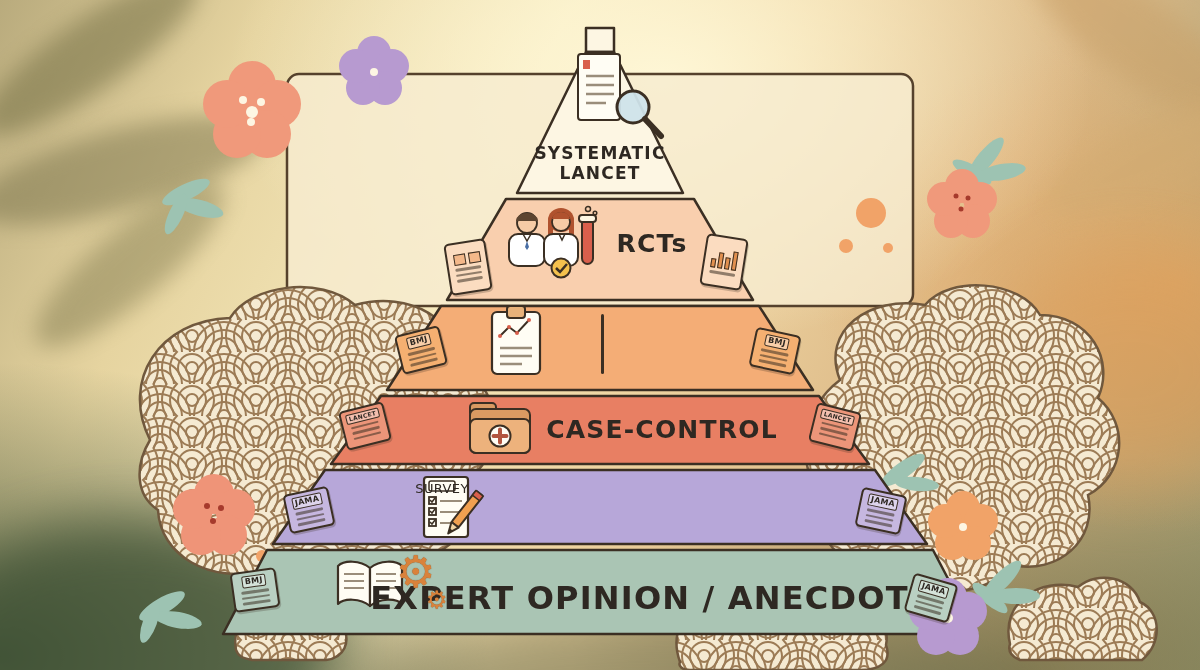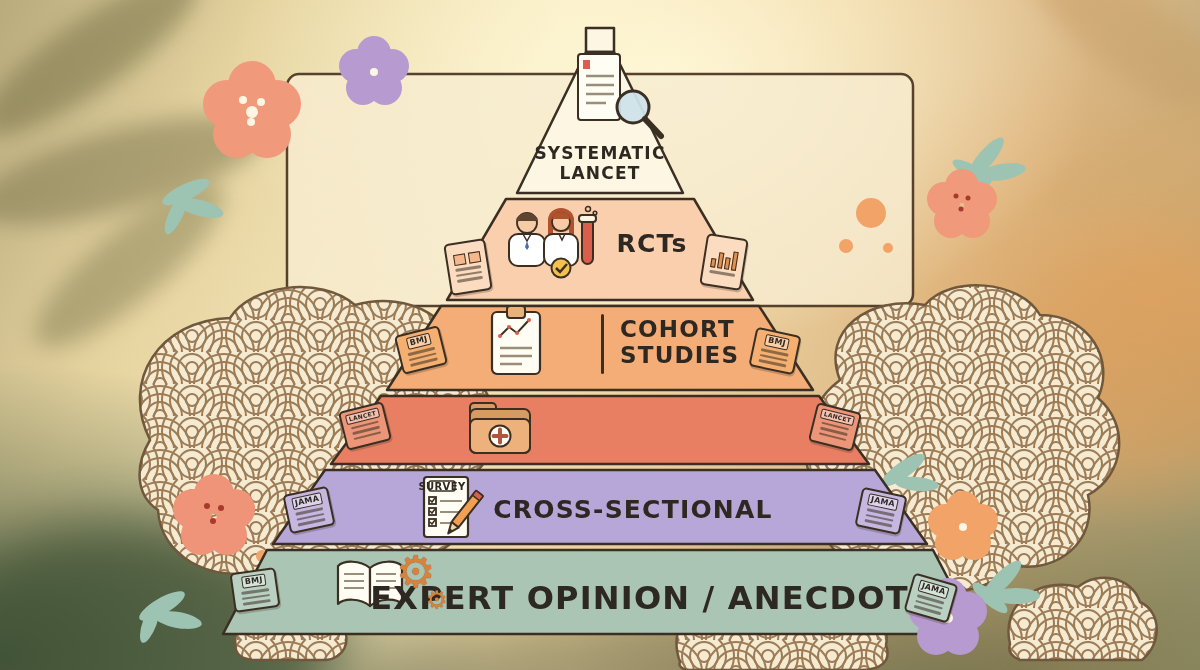--- a/index.html
+++ b/index.html
@@ -25,21 +25,21 @@
   .badge.sm .jname{font-size:6px}
   .ln{width:66%;height:2.5px;background:rgba(59,47,35,.55);border-radius:2px}
   .docbadge{position:absolute;z-index:6;width:42px;height:52px;background:#fbdcc0;border:2.5px solid #3b2f23;
     border-radius:5px;box-sizing:border-box;display:flex;flex-direction:column;align-items:center;justify-content:center;gap:3px;
     box-shadow:1px 2px 0 rgba(59,47,35,.25)}
   .sqrow{display:flex;gap:3px}
   .sq{width:10px;height:9px;border:1.5px solid #3b2f23;background:#f4b88a}
   .bars{display:flex;align-items:flex-end;gap:2px;height:20px}
   .bar{width:5px;background:#e2904f;border:1.5px solid #3b2f23;box-sizing:border-box}
   .gear{position:absolute;color:#d9823b;z-index:5;line-height:1;text-shadow:0 0 1px #7a4a1e}
-  .survey-word{position:absolute;left:442px;top:481px;transform:translateX(-50%);font-size:10px;font-weight:bold;
+  .survey-word{position:absolute;left:442px;top:481px;transform:translateX(-50%);font-size:13px;font-weight:normal;
     letter-spacing:.4px;color:#2e2822;z-index:6;white-space:nowrap}
 </style>
 </head>
 <body>
 
 <div class="stage">
 
   <div class="bl" style="left:-40px;top:20px;width:260px;height:70px;background:#6e6a40;opacity:.5;transform:rotate(-35deg)"></div>
   <div class="bl" style="left:-30px;top:130px;width:300px;height:80px;background:#77714a;opacity:.5;transform:rotate(-15deg)"></div>
   <div class="bl" style="left:10px;top:230px;width:240px;height:70px;background:#6e6a40;opacity:.4;transform:rotate(-40deg)"></div>
@@ -250,25 +250,21 @@
       <path d="M8,16h20M8,23h20M8,30h20M40,16h20M40,23h20M40,30h20" stroke="#9a8d7a" stroke-width="1.8" fill="none"></path>
     </g>
   </svg>
 
   <div class="lvl center" style="left:600px;top:143px;font-size:17px;text-align:center;line-height:1.18">
     <span>SYSTEMATIC</span><br>
     <span>LANCET</span>
   </div>
   <div class="lvl center" style="left:652px;top:229px;font-size:25px">RCTs</div>
   <div class="divider"></div>
-  <div class="lvl" style="left:620px;top:317px;font-size:23px;line-height:1.12">
-    <span>COHORT</span><br>
-    <span>STUDIES</span>
-  </div>
-  <div class="lvl center" style="left:633px;top:495px;font-size:25px">CROSS-SECTIONAL</div>
+  <div class="lvl center" style="left:662px;top:415px;font-size:25px">CASE-CONTROL</div>
   <div class="lvl center" style="left:662px;top:579px;font-size:32px">EXPERT OPINION / ANECDOTAL</div>
 
   <span class="survey-word">SURVEY</span>
 
   <span class="gear" style="left:396px;top:550px;font-size:44px">⚙</span>
   <span class="gear" style="left:426px;top:588px;font-size:24px">⚙</span>
 
   <div class="docbadge" style="left:447px;top:241px;transform:rotate(-9deg)">
     <div class="sqrow">
         <span class="sq"></span>

